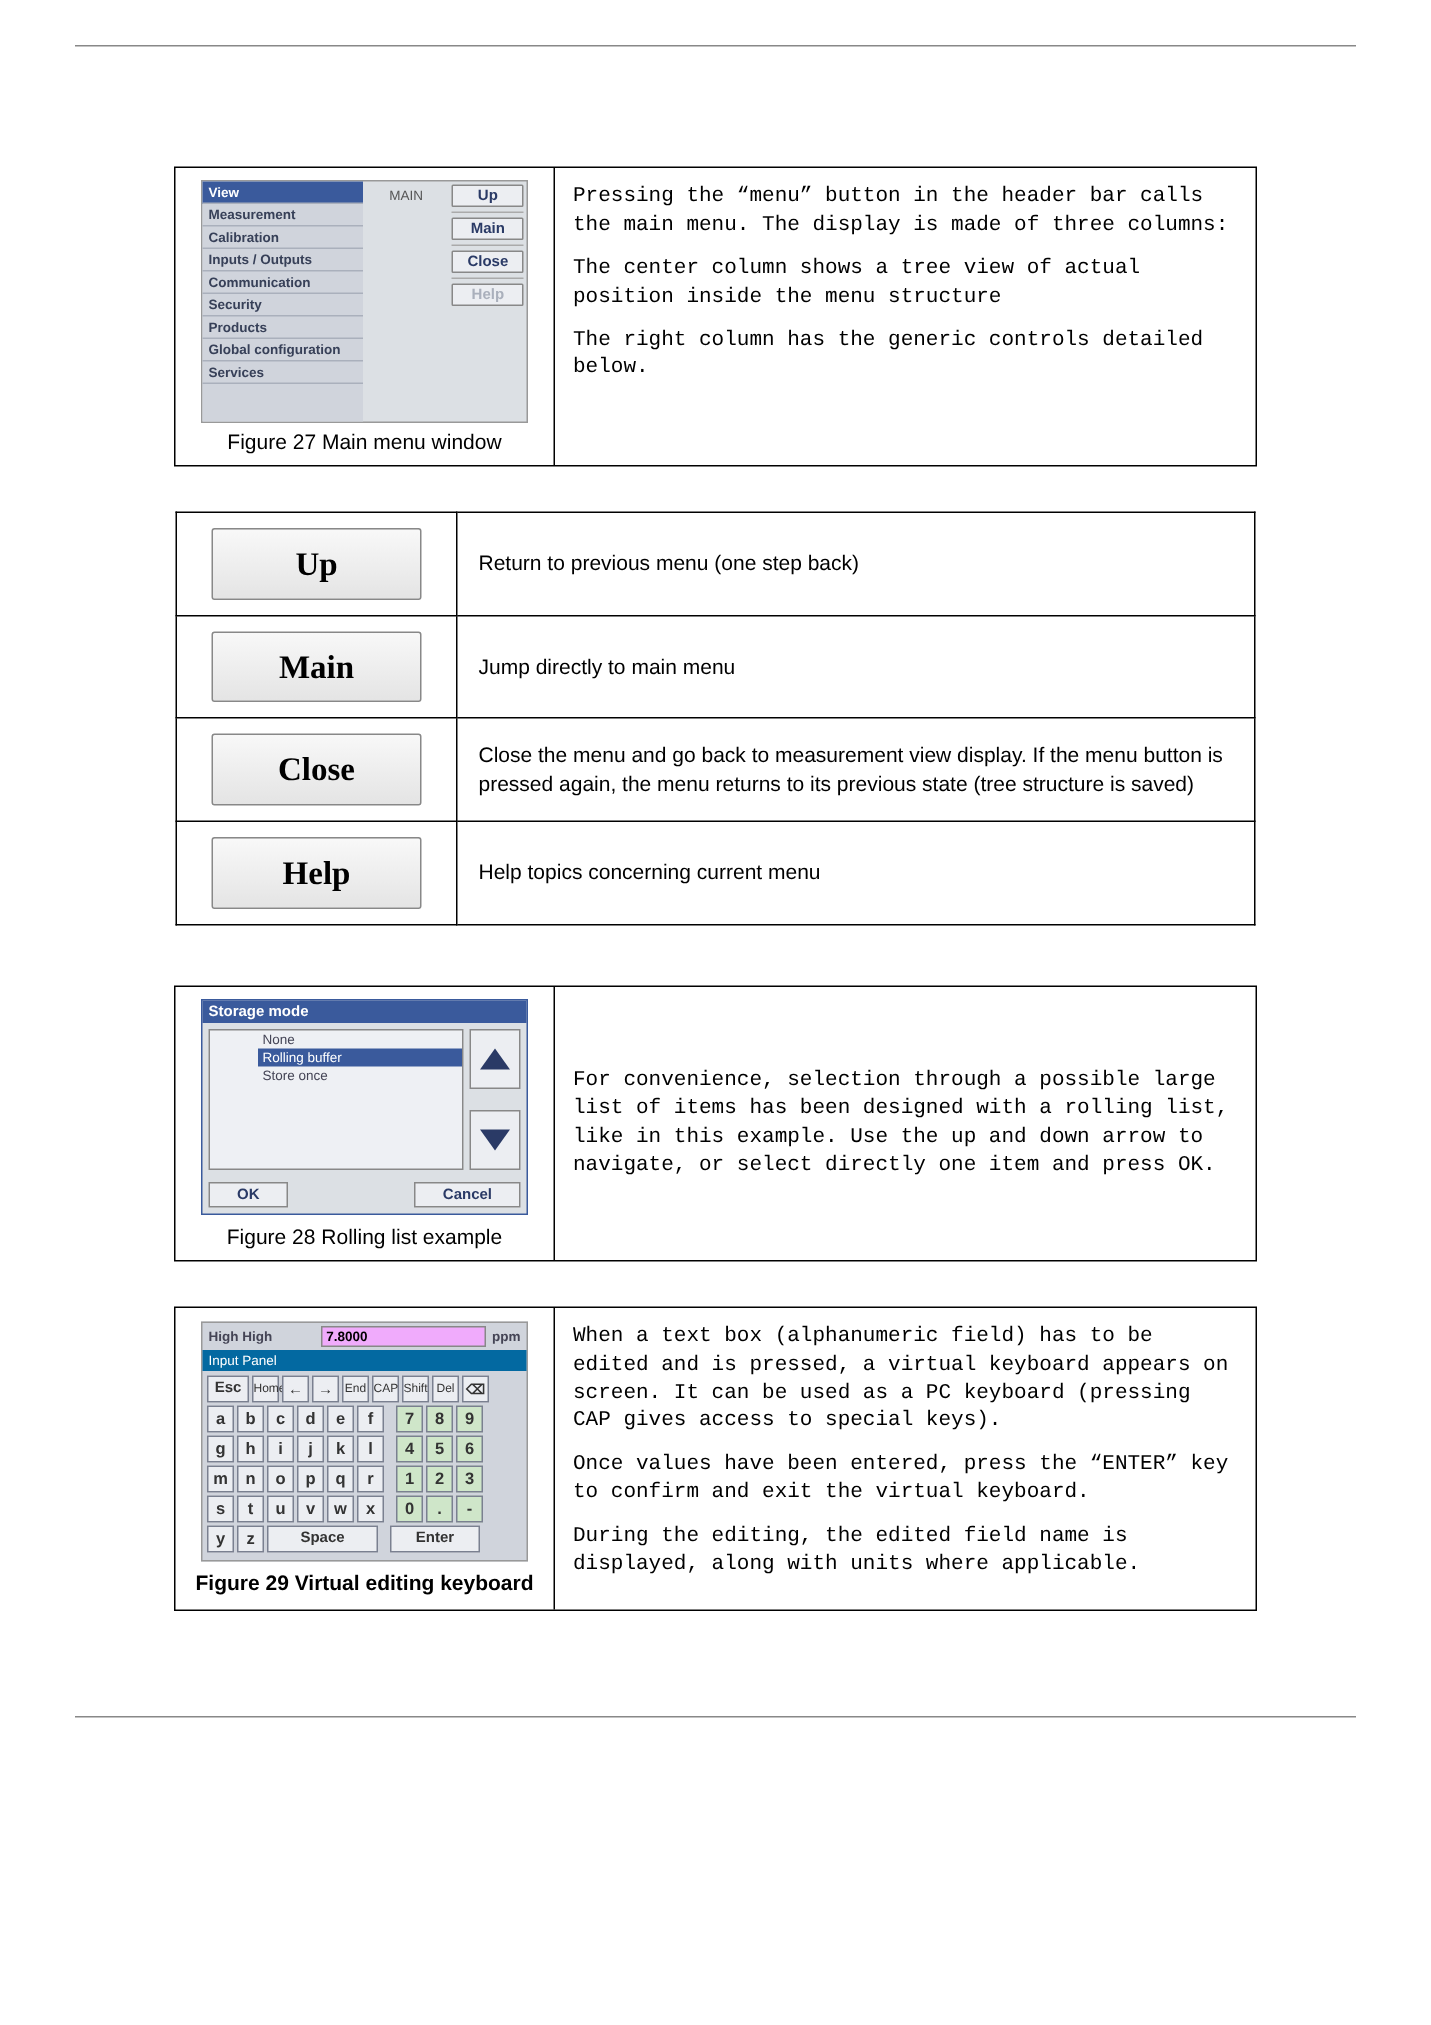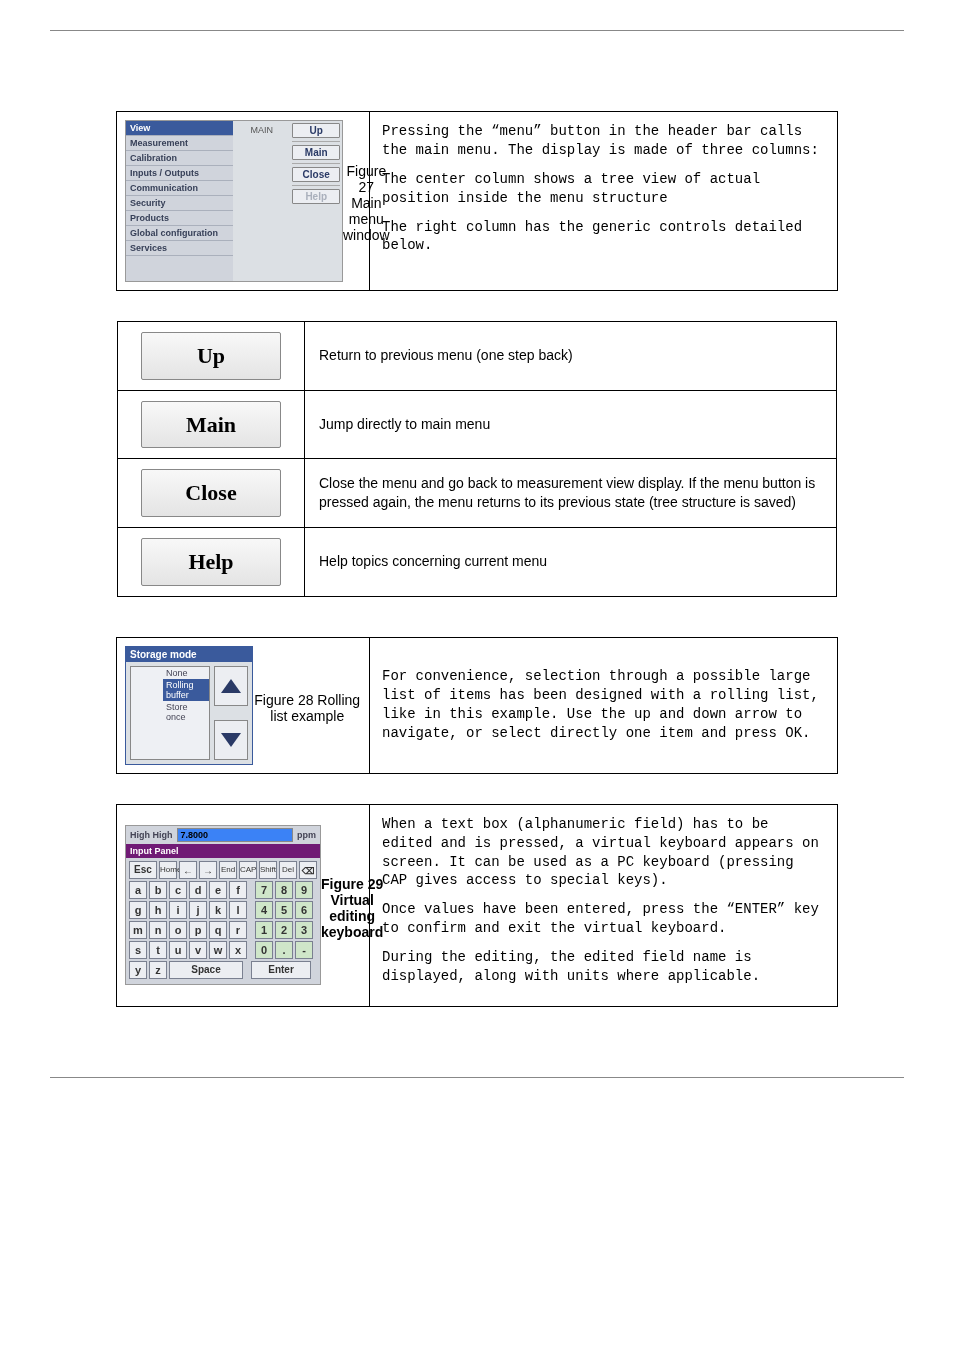--- a/index.html
+++ b/index.html
@@ -32,23 +32,23 @@
     width: 720px;
   }
   .block-row {
     display: flex;
     align-items: stretch;
   }
   .block-left {
     padding: 8px;
     border-right: 1px solid #000;
     display: flex;
-    flex-direction: row;
+    flex-direction: column;
     align-items: center;
-    justify-content: space-between;
+    justify-content: center;
   }
   .block-right {
     padding: 10px 12px;
     flex: 1;
     font-size: 14px;
     line-height: 1.35;
   }
   .caption {
     font-size: 14px;
     margin-top: 4px;
@@ -214,27 +214,28 @@
     display:flex;
     align-items:center;
     padding:2px 4px;
     gap:4px;
     color:#445;
     font-size:9px;
     font-weight:bold;
   }
   .kb-field {
     flex:1;
-    background:#3b82f6;
+    background:#f0abfc;
     border:1px solid #888;
     padding:1px 3px;
     color:#000;
+    margin-left:28px;
   }
   .kb-panel-label {
-    background:#701a75; color:#fff; font-weight:bold; padding:2px 4px; font-size:9px;
+    background:#0369a1; color:#fff; font-weight:normal; padding:2px 4px; font-size:9px;
   }
   .kb-grid {
     padding:3px;
   }
   .kb-row { display:flex; gap:2px; margin-bottom:2px; }
   .key {
     border:1px solid #7a8090;
     background:#eceef2;
     text-align:center;
     font-size:11px;
@@ -331,20 +332,24 @@
           </div>
           <div class="roll-arrows">
             <div class="arrow-btn">
                   <div class="tri-up"></div>
                 </div>
             <div class="arrow-btn">
                   <div class="tri-down"></div>
                 </div>
           </div>
         </div>
+        <div class="roll-foot">
+          <div class="rbtn">OK</div>
+          <div class="rbtn">Cancel</div>
+        </div>
       </div>
       <div class="caption" style="margin-top:6px;">Figure 28  Rolling list example</div>
     </div>
     <div class="block-right" style="display:flex;align-items:center;">
       <p class="para" style="margin:0;">For convenience, selection through a possible large list of items has been designed with a rolling list, like in this example. Use the up and down arrow to navigate, or select directly one item and press OK.</p>
     </div>
   </div>
 </div>
 
 <div class="block">

